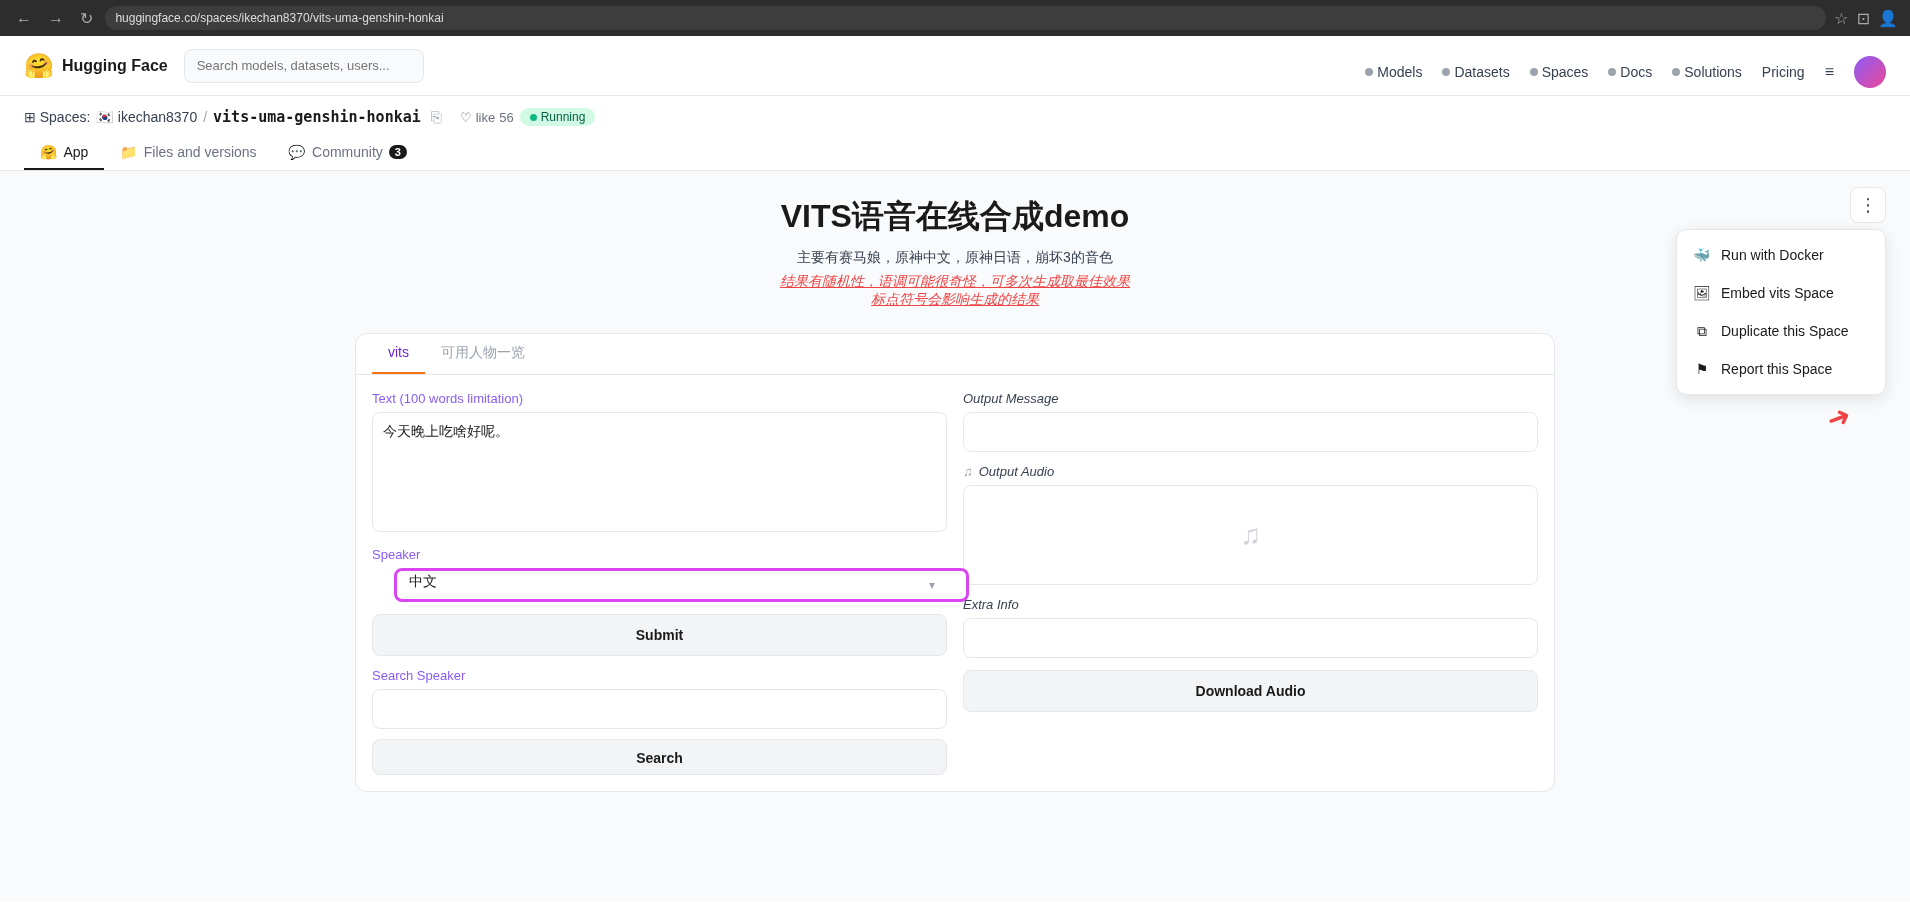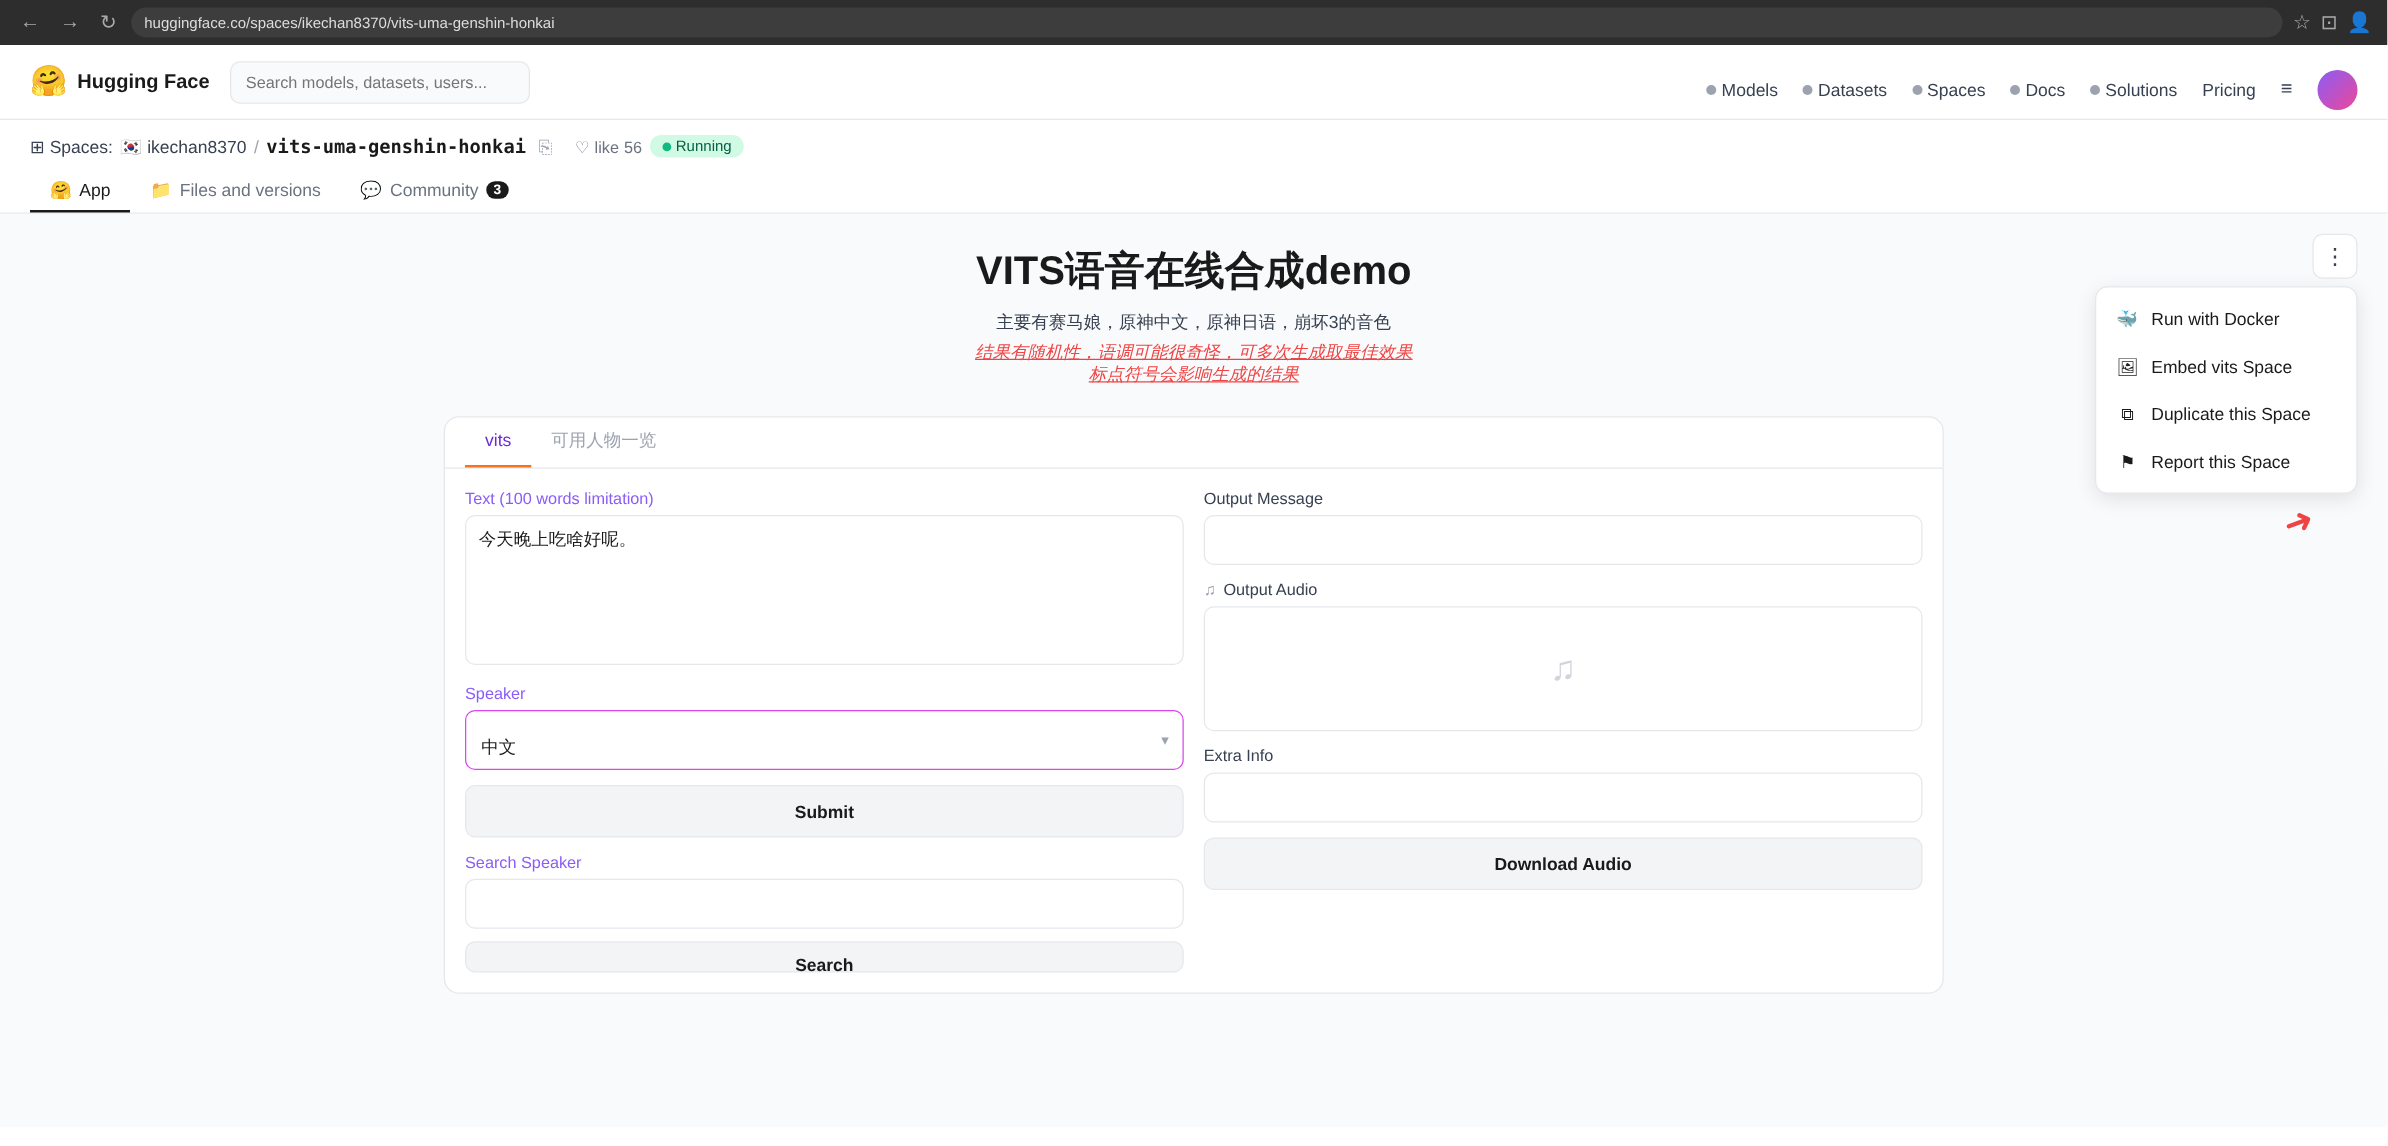--- a/index.html
+++ b/index.html
@@ -340,29 +340,30 @@
       height: 120px;
       font-family: inherit;
       outline: none;
       background: #fff;
     }
     .form-select-wrap {
       position: relative;
     }
     .form-select {
       width: 100%;
-      border: 1px solid #d946ef;
-      border-radius: 8px;
-      padding: 20px 36px 10px 12px;
+      border: 3px solid #d946ef;
+      border-radius: 8px;
+      padding: 2px 36px 10px 12px;
       font-size: 14px;
       color: #1a1a1a;
       appearance: none;
       background: #fff;
       cursor: pointer;
       outline: none;
+      margin-left: 22px;
     }
     .form-select-chevron {
       position: absolute;
       right: 12px;
       top: 50%;
       transform: translateY(-50%);
       color: #9ca3af;
       font-size: 12px;
       pointer-events: none;
     }
@@ -402,21 +403,21 @@
     .search-btn {
       width: 100%;
       background: #f3f4f6;
       border: 1px solid #e5e7eb;
       border-radius: 8px;
       padding: 10px;
       font-size: 14px;
       font-weight: 600;
       color: #1a1a1a;
       cursor: pointer;
-      height: 25px;
+      height: 36px;
     }
 
     
     .output-box {
       border: 1px solid #e5e7eb;
       border-radius: 8px;
       padding: 10px;
       font-size: 14px;
       color: #9ca3af;
       min-height: 40px;
@@ -455,20 +456,21 @@
     }
 
     .section-label {
       font-size: 13px;
       color: #374151;
       font-weight: 500;
       display: flex;
       align-items: center;
       gap: 6px;
       margin-bottom: 6px;
+      font-style: italic;
     }
     .section-label-icon { color: #9ca3af; font-size: 13px; }
   </style>
 </head>
 <body>
 
 <div class="browser-bar">
   <button class="browser-nav-btn">←</button>
   <button class="browser-nav-btn">→</button>
   <button class="browser-nav-btn">↻</button>

